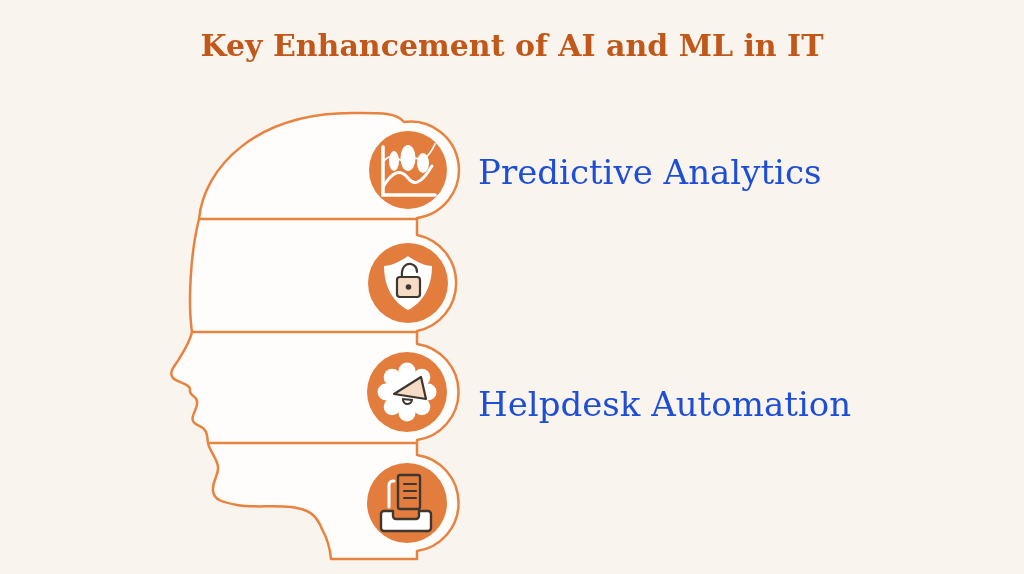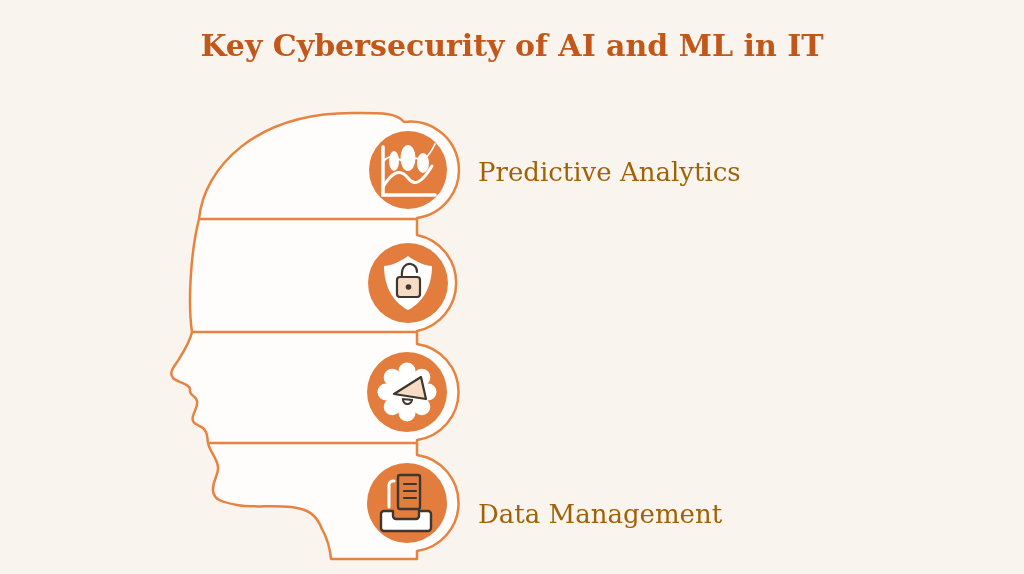--- a/index.html
+++ b/index.html
@@ -19,36 +19,36 @@
     color:#c2571a;
     letter-spacing:0px;
     margin:0;
   }
   .graphic{
     position:absolute;top:0;left:0;
   }
   .item-label{
     position:absolute;
     left:478px;
-    font-size:26px;
-    color:#a16207;
+    font-size:34px;
+    color:#1d4ed8;
     white-space:nowrap;
     line-height:34px;
   }
   .label-1{top:155px;}
   .label-2{top:272px;}
   .label-3{top:387px;}
   .label-4{top:497px;}
 </style>
 </head>
 <body>
 
 <div class="canvas">
 
-  <h1 class="title">Key Cybersecurity of AI and ML in IT</h1>
+  <h1 class="title">Key Enhancement of AI and ML in IT</h1>
 
   <svg class="graphic" width="1024" height="574" viewBox="0 0 1024 574">
 
     <path d="M 199,219
          C 204,168 255,113 352,113
          C 378,113 396,112 404,122
          A 48,48 0 0 1 417,218
          L 417,235
          A 49,49 0 0 1 417,331
          L 417,344
@@ -116,15 +116,15 @@
       <path d="M -13,-22 h -1 a 4,4 0 0 0 -4,4 v 22" fill="none" stroke="#ffffff" stroke-width="3" stroke-linecap="round"></path>
       <rect x="-9" y="-28" width="22" height="34" rx="2" fill="#e27d3e" stroke="#3e362f" stroke-width="2.4"></rect>
       <line x1="-3" y1="-19" x2="9" y2="-19" stroke="#3e362f" stroke-width="2.2" stroke-linecap="round"></line>
       <line x1="-3" y1="-12" x2="9" y2="-12" stroke="#3e362f" stroke-width="2.2" stroke-linecap="round"></line>
       <line x1="-3" y1="-5" x2="9" y2="-5" stroke="#3e362f" stroke-width="2.2" stroke-linecap="round"></line>
       <path d="M -26,11 a 3,3 0 0 1 3,-3 h 9 v 5 a 3,3 0 0 0 3,3 h 20 a 3,3 0 0 0 3,-3 v -5 h 9 a 3,3 0 0 1 3,3 v 14 a 3,3 0 0 1 -3,3 h -44 a 3,3 0 0 1 -3,-3 z" fill="#ffffff" stroke="#3e362f" stroke-width="2.4" stroke-linejoin="round"></path>
     </g>
   </svg>
 
   <div class="item-label label-1">Predictive Analytics</div>
-  <div class="item-label label-4">Data Management</div>
+  <div class="item-label label-3">Helpdesk Automation</div>
 
 </div>
 
 </body></html>

